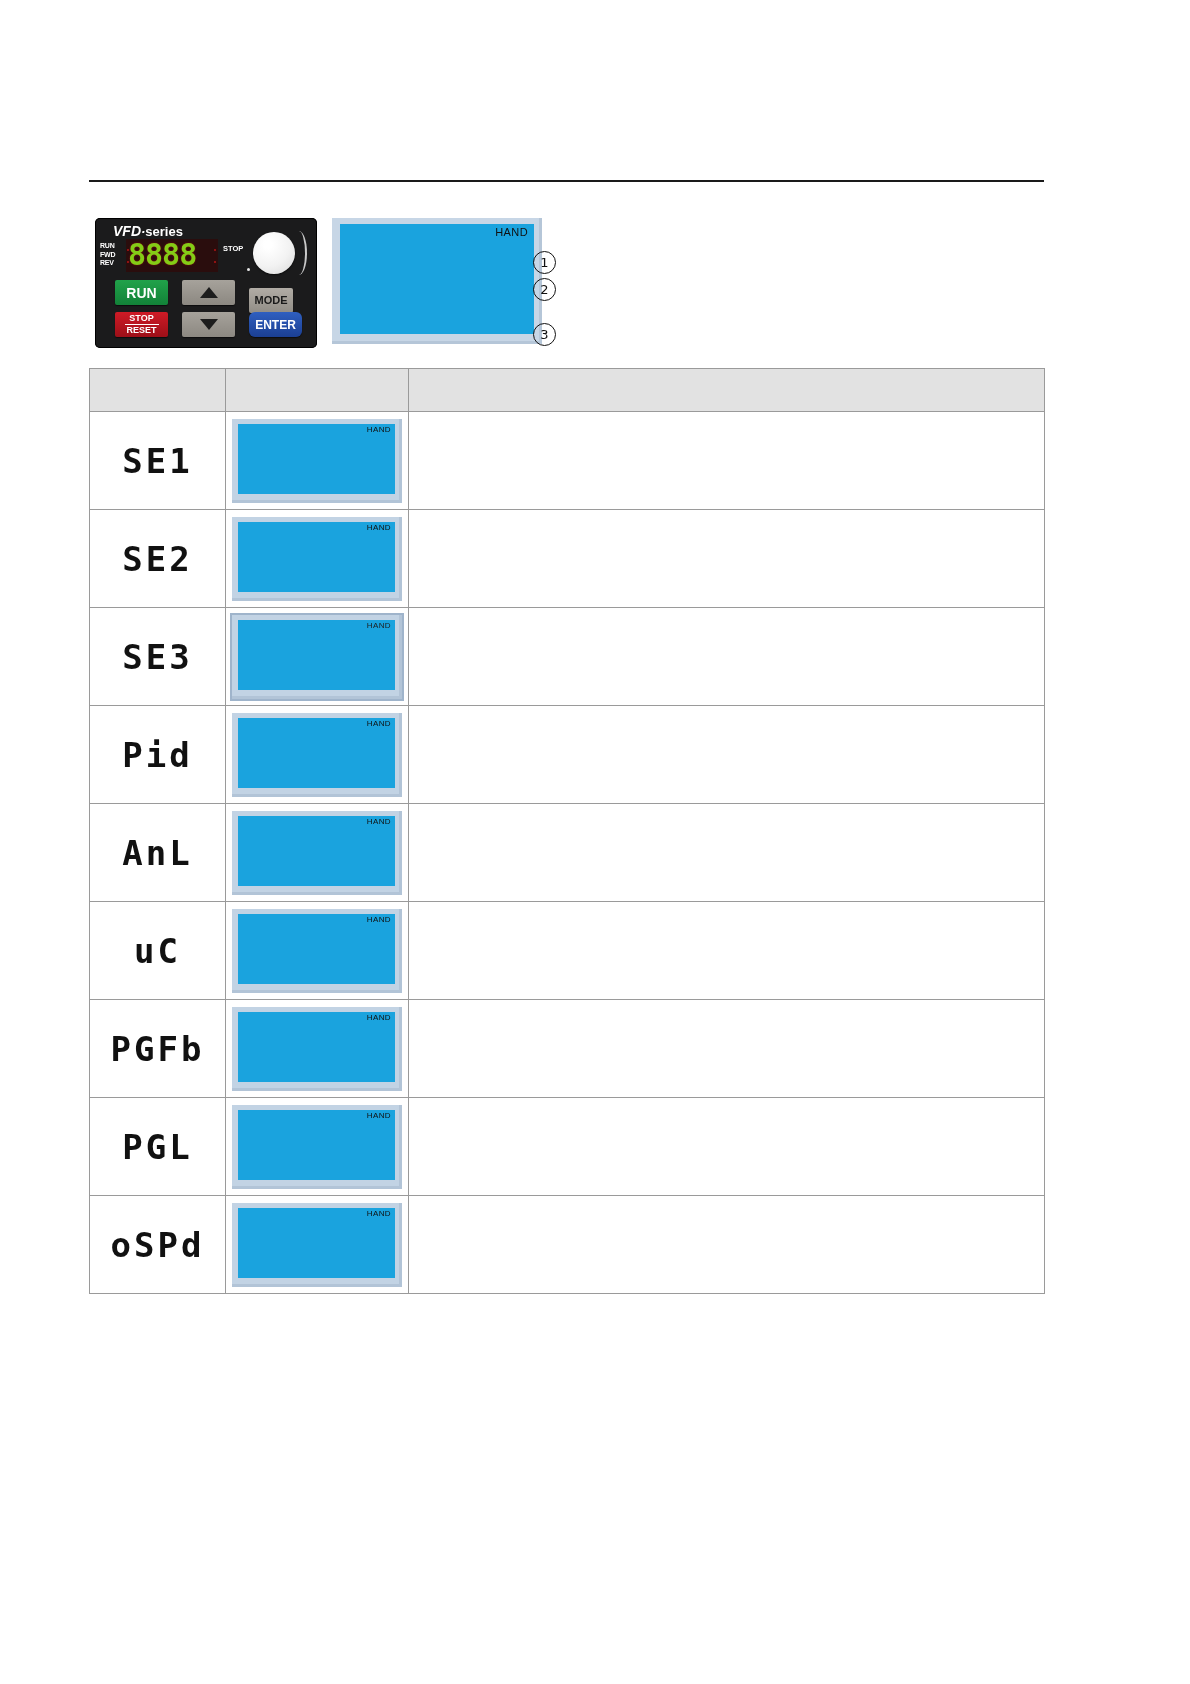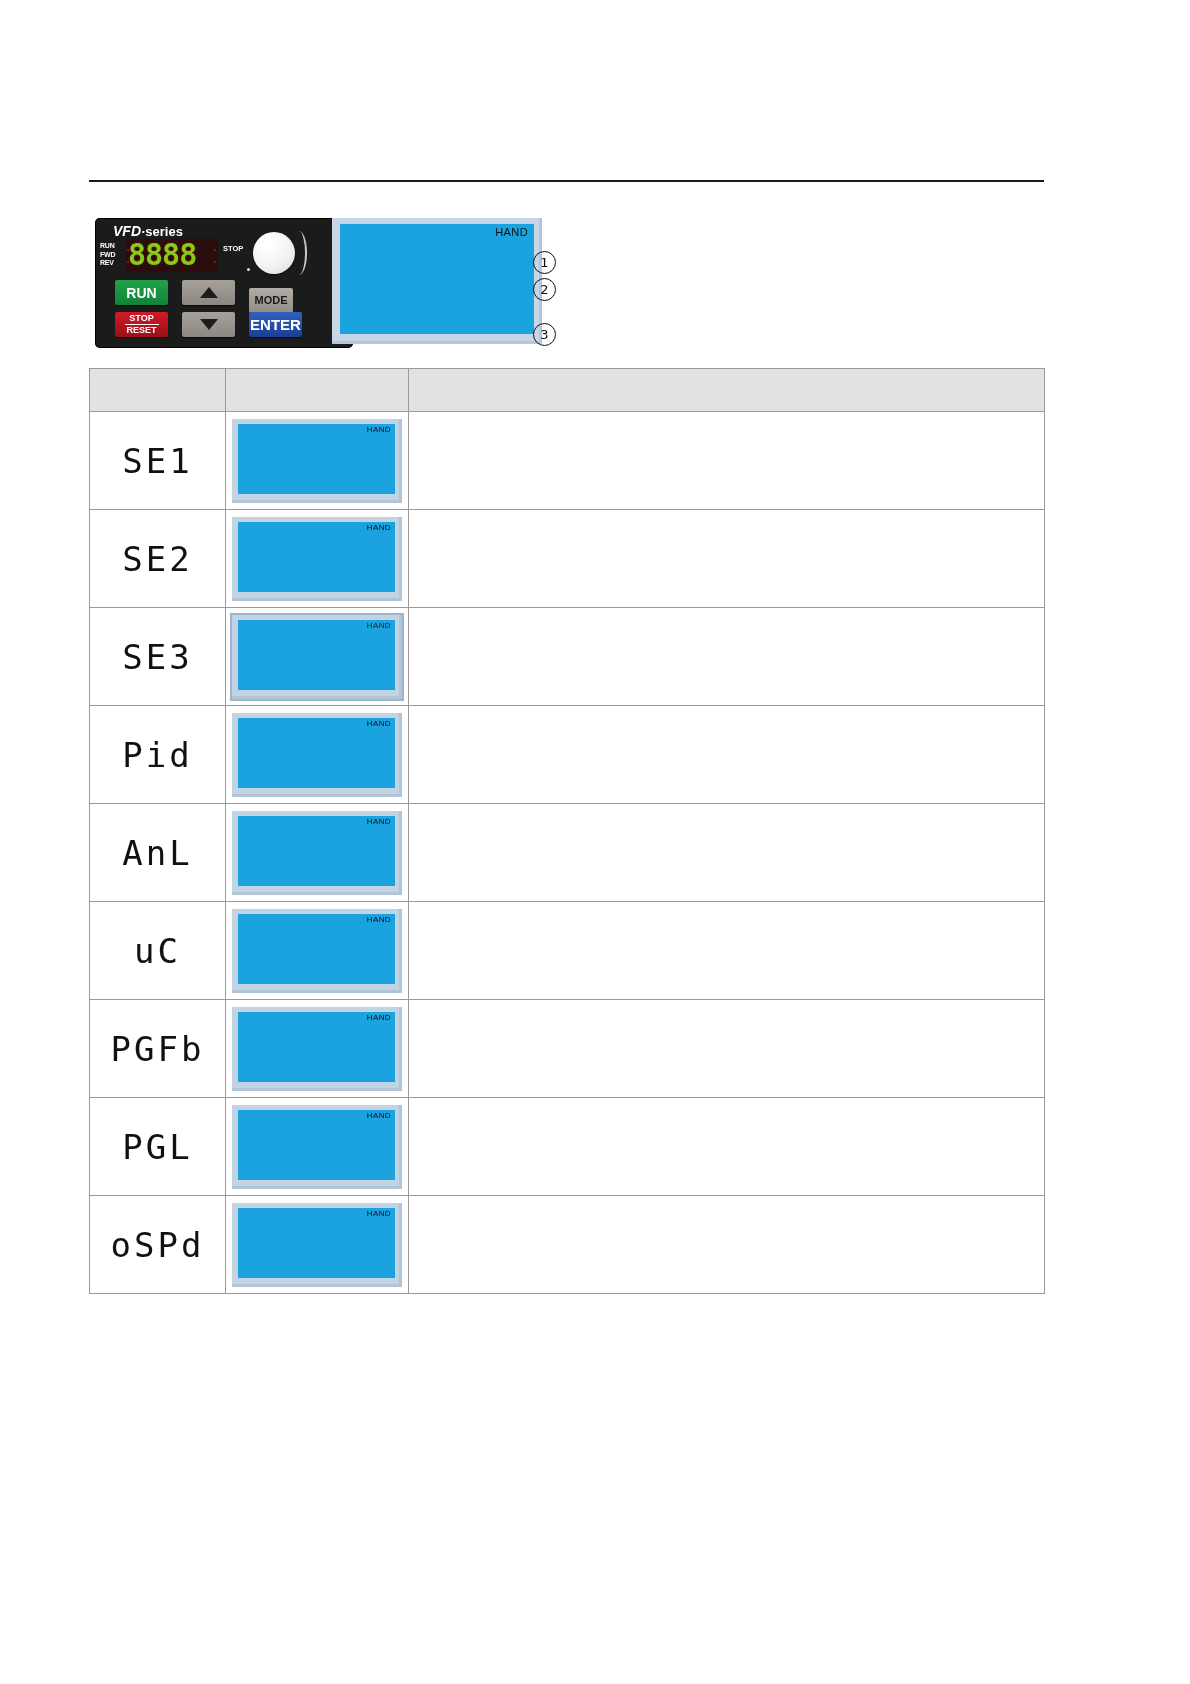--- a/index.html
+++ b/index.html
@@ -29,21 +29,20 @@
   
   .keypad {
     position: absolute;
     left: 95px;
     top: 218px;
     width: 222px;
     height: 130px;
     background: #1b1b1c;
     border-radius: 5px;
     box-shadow: 0 0 0 1px #000 inset;
-    padding-left: 36px;
   }
   .kp-brand {
     position: absolute;
     left: 18px;
     top: 5px;
     font-size: 13px;
     font-weight: bold;
     font-style: italic;
     color: #ffffff;
     letter-spacing: 0px;
@@ -147,21 +146,21 @@
     line-height: 1;
     box-shadow: 0 1px 1px rgba(0,0,0,.55);
   }
   .kp-run  { left: 20px;  top: 62px; width: 53px; height: 25px; background: linear-gradient(#21a24a,#128238); font-size: 14px; }
   .kp-up   { left: 87px;  top: 62px; width: 53px; height: 25px; background: linear-gradient(#a6a29b,#8c8881); }
   .kp-mode { left: 154px; top: 70px; width: 44px; height: 25px; background: linear-gradient(#b1aca5,#918d86); color: #1a1a1a; font-size: 11px; }
   .kp-stop { left: 20px;  top: 94px; width: 53px; height: 25px; background: linear-gradient(#cf1b26,#9d0f18); font-size: 9px; flex-direction: column; }
   .kp-stop .line { display: block; }
   .kp-stop .rule { display: block; width: 34px; height: 1px; background: #fff; margin: 1px 0; }
   .kp-dn   { left: 87px;  top: 94px; width: 53px; height: 25px; background: linear-gradient(#a6a29b,#8c8881); }
-  .kp-ent  { left: 154px; top: 94px; width: 53px; height: 25px; background: linear-gradient(#2f5fc0,#1b3f93); font-size: 15px; }
+  .kp-ent  { left: 154px; top: 94px; width: 53px; height: 25px; background: linear-gradient(#2f5fc0,#1b3f93); font-size: 12px; border-radius: 6px; }
   .tri-up, .tri-dn {
     width: 0; height: 0;
     border-left: 9px solid transparent;
     border-right: 9px solid transparent;
   }
   .tri-up { border-bottom: 11px solid #1d1d1d; }
   .tri-dn { border-top: 11px solid #1d1d1d; }
 
   
   .lcd-big {
@@ -233,21 +232,21 @@
   .col-code { width: 136px; }
   .col-disp { width: 183px; }
   .col-desc { width: 636px; }
 
   .tbl tbody td { height: 97px; }
 
   .code-cell {
     text-align: center;
     font-family: "DejaVu Sans Mono", monospace;
     font-size: 34px;
-    font-weight: normal;
+    font-weight: bold;
     color: #111;
     letter-spacing: 3px;
     padding-left: 6px;
   }
 
   .disp-cell { text-align: center; }
 
   .lcd-sm {
     display: inline-block;
     width: 170px;

